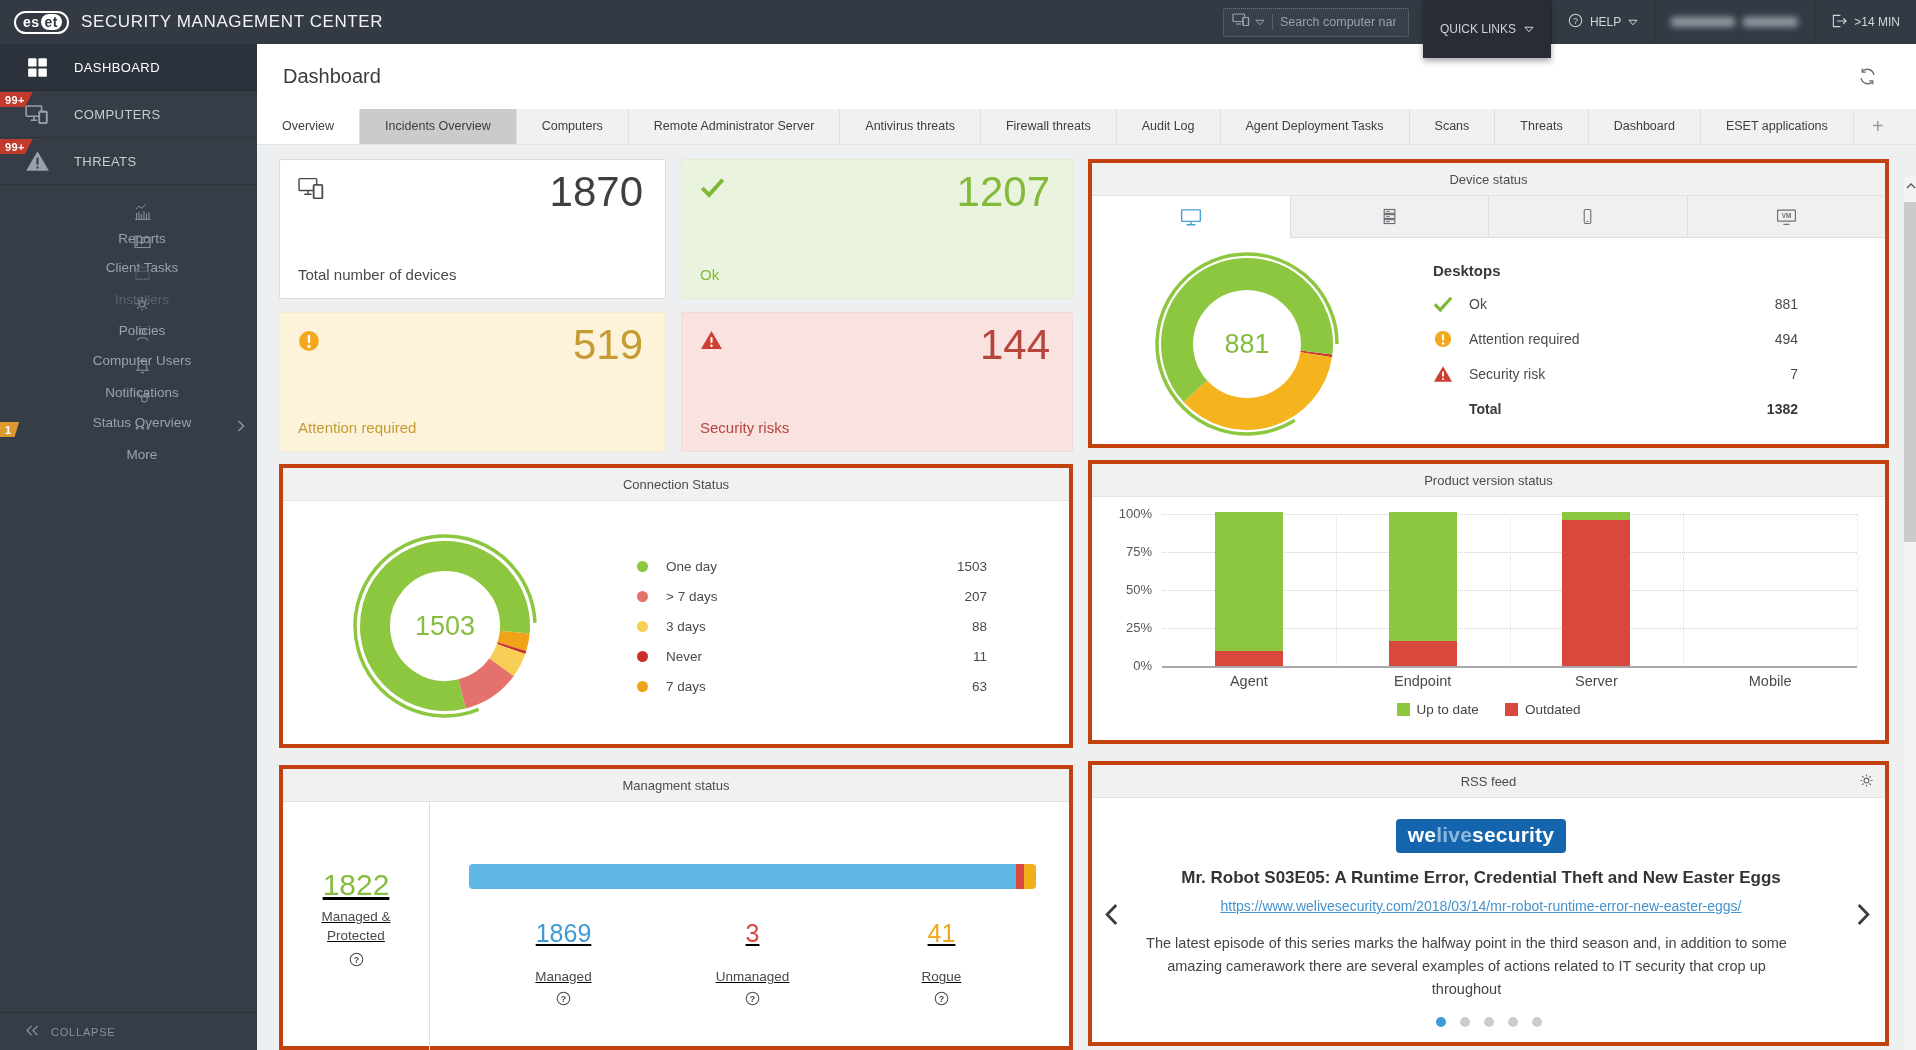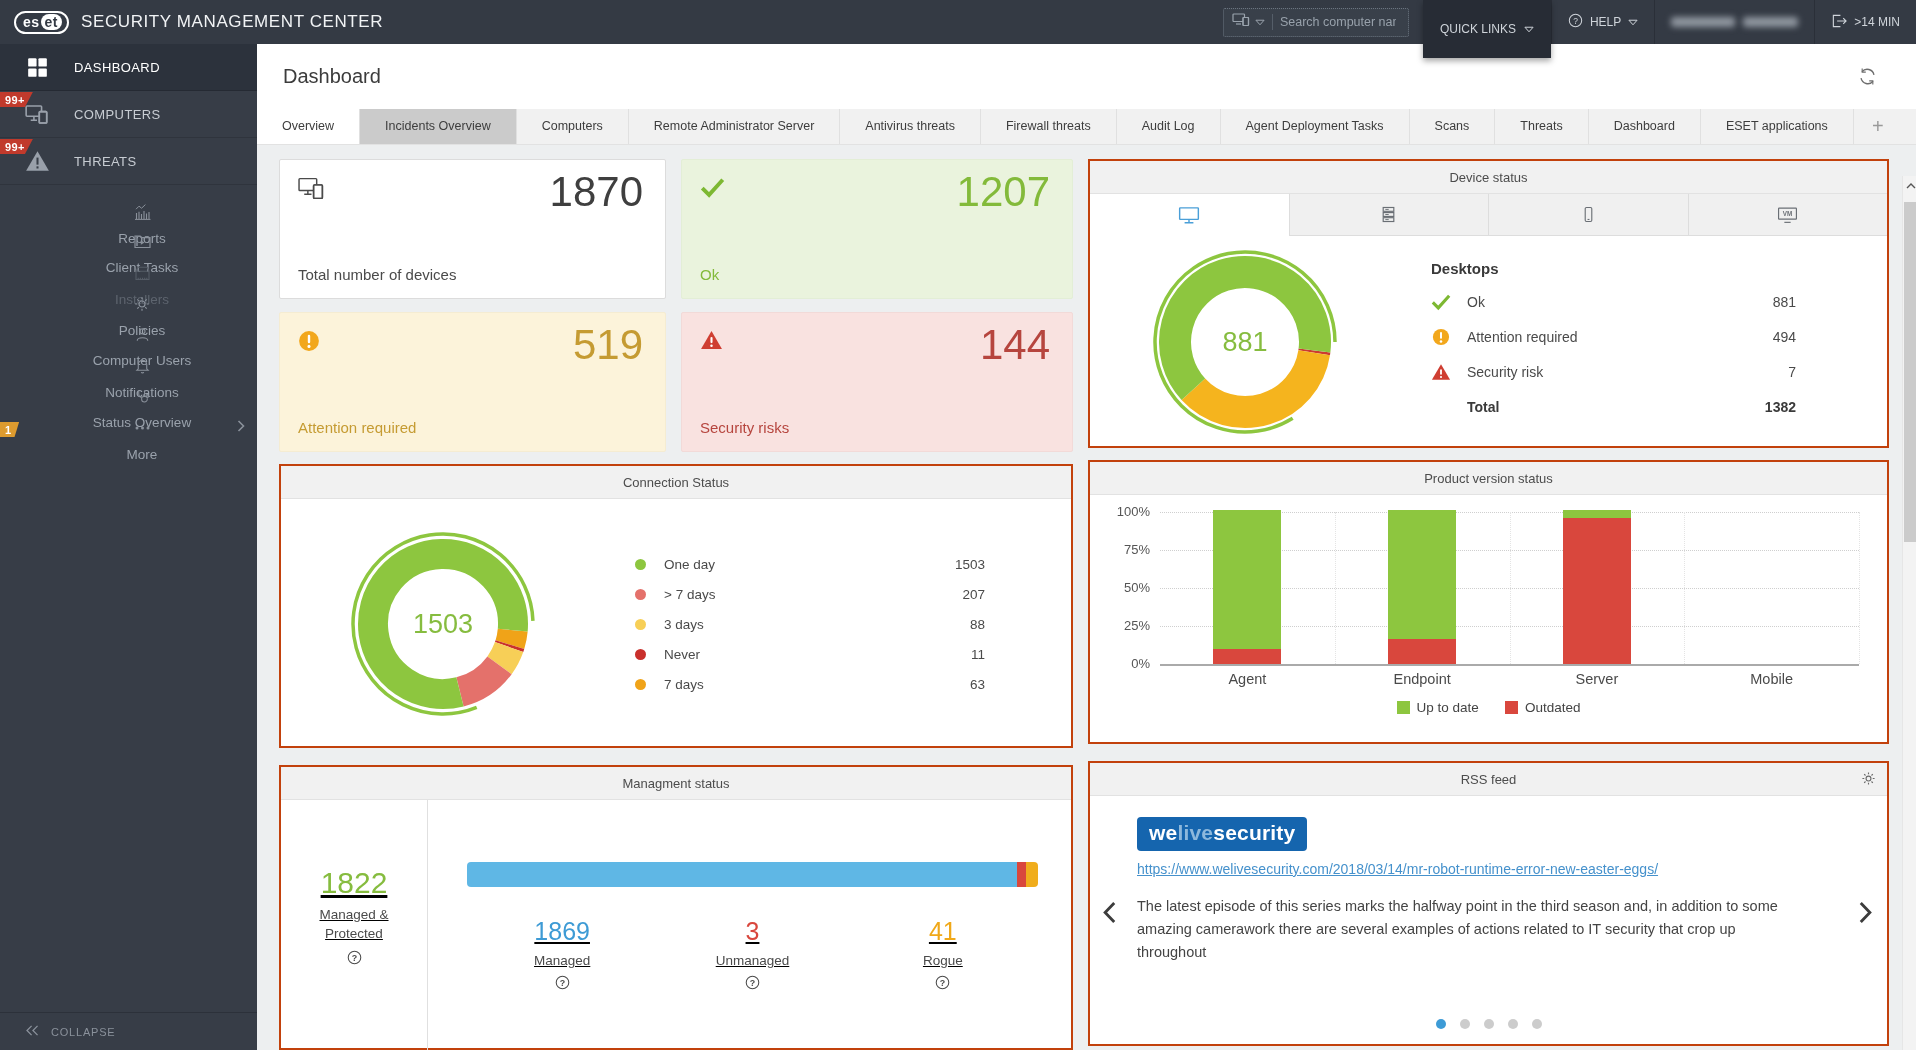--- a/index.html
+++ b/index.html
@@ -49,21 +49,21 @@
   .tabs { height:36px; background:#f1f1f1; display:flex; border-bottom:1px solid #e2e2e2; font-size:12.5px; color:#3d3d3d; padding-right:17px;}
   .tab { line-height:35px; padding:0 25px; border-right:1px solid #e0e0e0; white-space:nowrap; cursor:pointer;}
   .tab.active { background:#fff;}
   .tab.selected { background:#cbcbcb;}
   .tab-add { width:48px; text-align:center; line-height:34px; font-size:20px; font-weight:300; color:#9a9a9a; cursor:pointer;}
 
   .content { display:flex; gap:15px; padding:14px 0 0 22px;}
   .col-left { width:794px; flex:none;}
   .col-right { width:801px; flex:none;}
 
-  .panel { background:#fff; border:2px solid #c2410c;}
+  .panel { background:#fff; border:4px solid #c2410c;}
   .panel-head { height:33px; background:#f1f1f1; border-bottom:1px solid #e2e2e2; display:flex; align-items:center; justify-content:center; font-size:13px; color:#4c4c4c; position:relative;}
   .panel-gear { position:absolute; right:11px; top:8px; color:#6a6a6a; display:flex; cursor:pointer;}
 
   
   .cards-grid { display:grid; grid-template-columns:387px 392px; grid-auto-rows:140px; gap:13px 15px; height:293px;}
   .card { position:relative; border-radius:2px; cursor:pointer;}
   .card .num { position:absolute; top:8px; right:22px; font-size:42px; font-weight:300;}
   .card .cic { position:absolute; top:17px; left:18px;}
   .card .lbl { position:absolute; bottom:15px; left:18px; font-size:15px;}
 
@@ -115,24 +115,24 @@
   .mg-body { height:251px; display:flex;text-decoration:underline;}
   .mg-left { width:147px; border-right:1px solid #e0e0e0; display:flex; flex-direction:column; align-items:center; justify-content:center; text-align:center; padding-bottom:20px;}
   .mg-total { font-size:30px; font-weight:300; color:#86bc3f;}
   .mg-left .lbl { font-size:13.5px; color:#4a4a4a; margin-top:6px; width:110px; line-height:1.35;}
   .mg-left .q, .mg-stat .q { margin-top:7px; display:inline-flex; cursor:pointer;}
   .mg-right { flex:1; padding:0 33px 0 39px;}
   .mg-bar { margin-top:62px; height:25px; border-radius:4px; overflow:hidden; display:flex;}
   .mg-stats { display:flex; margin-top:30px; text-align:center;}
   .mg-stat { flex:1;}
   .mg-stat .num { font-size:25px; font-weight:300;}
-  .mg-stat .lbl { font-size:13.5px; color:#4a4a4a; margin-top:7px;}
-
-  
-  .panel.rss { height:285px; position:relative;}
+  .mg-stat .lbl { font-size:13.5px; color:#4a4a4a; margin-top:21px;}
+
+  
+  .panel.rss { height:285px; position:relative;text-align:center;}
   .rss-body { padding:21px 62px 0 47px; position:relative;}
   .rss-logo { display:inline-block; background:#1565ae; color:#fff; border-radius:4px; padding:4px 12px 6px; font-size:21px; font-weight:bold; letter-spacing:.2px;}
   .rss-logo .live { color:#8db8dc; font-weight:bold;}
   .rss-title { font-size:17px; font-weight:bold; color:#333; margin-top:15px;}
   .rss-date { font-size:12.5px; font-style:italic; color:#555; margin-top:8px;}
   .rss-link { display:inline-block; font-size:14px; color:#4591cc; text-decoration:underline; margin-top:10px;}
   .rss-text { font-size:14.5px; color:#444; line-height:1.58; margin-top:17px; max-width:655px;}
   .rss-nav { position:absolute; top:138px; display:flex; cursor:pointer;}
   .rss-nav.left { left:13px;}
   .rss-nav.right { right:15px;}
@@ -653,20 +653,21 @@
             <span>RSS feed</span>
             <span class="panel-gear">
                 <svg viewBox="0 0 16 16" width="15" height="15" fill="none" stroke="currentColor" stroke-width="1.2">
                   <circle cx="8" cy="8" r="2.6"></circle>
                   <path d="M8 1.5v2M8 12.5v2M1.5 8h2M12.5 8h2M3.4 3.4l1.4 1.4M11.2 11.2l1.4 1.4M12.6 3.4l-1.4 1.4M4.8 11.2l-1.4 1.4"></path>
                 </svg>
               </span>
           </div>
           <div class="rss-body">
             <span class="rss-logo"><span>we</span><span class="live">live</span><span>security</span></span>
+            <div class="rss-title">Mr. Robot S03E05: A Runtime Error, Credential Theft and New Easter Eggs</div>
             <a class="rss-link" href="#">https://www.welivesecurity.com/2018/03/14/mr-robot-runtime-error-new-easter-eggs/</a>
             <div class="rss-text">The latest episode of this series marks the halfway point in the third season and, in addition to some amazing camerawork there are several examples of actions related to IT security that crop up throughout</div>
           </div>
           <span class="rss-nav left">
               <svg viewBox="0 0 11 19" width="13" height="23" fill="none" stroke="#3c3c3c" stroke-width="2.4">
                 <path d="M9.5 1.5 1.8 9.5l7.7 8"></path>
               </svg>
             </span>
           <span class="rss-nav right">
               <svg viewBox="0 0 11 19" width="13" height="23" fill="none" stroke="#3c3c3c" stroke-width="2.4">

